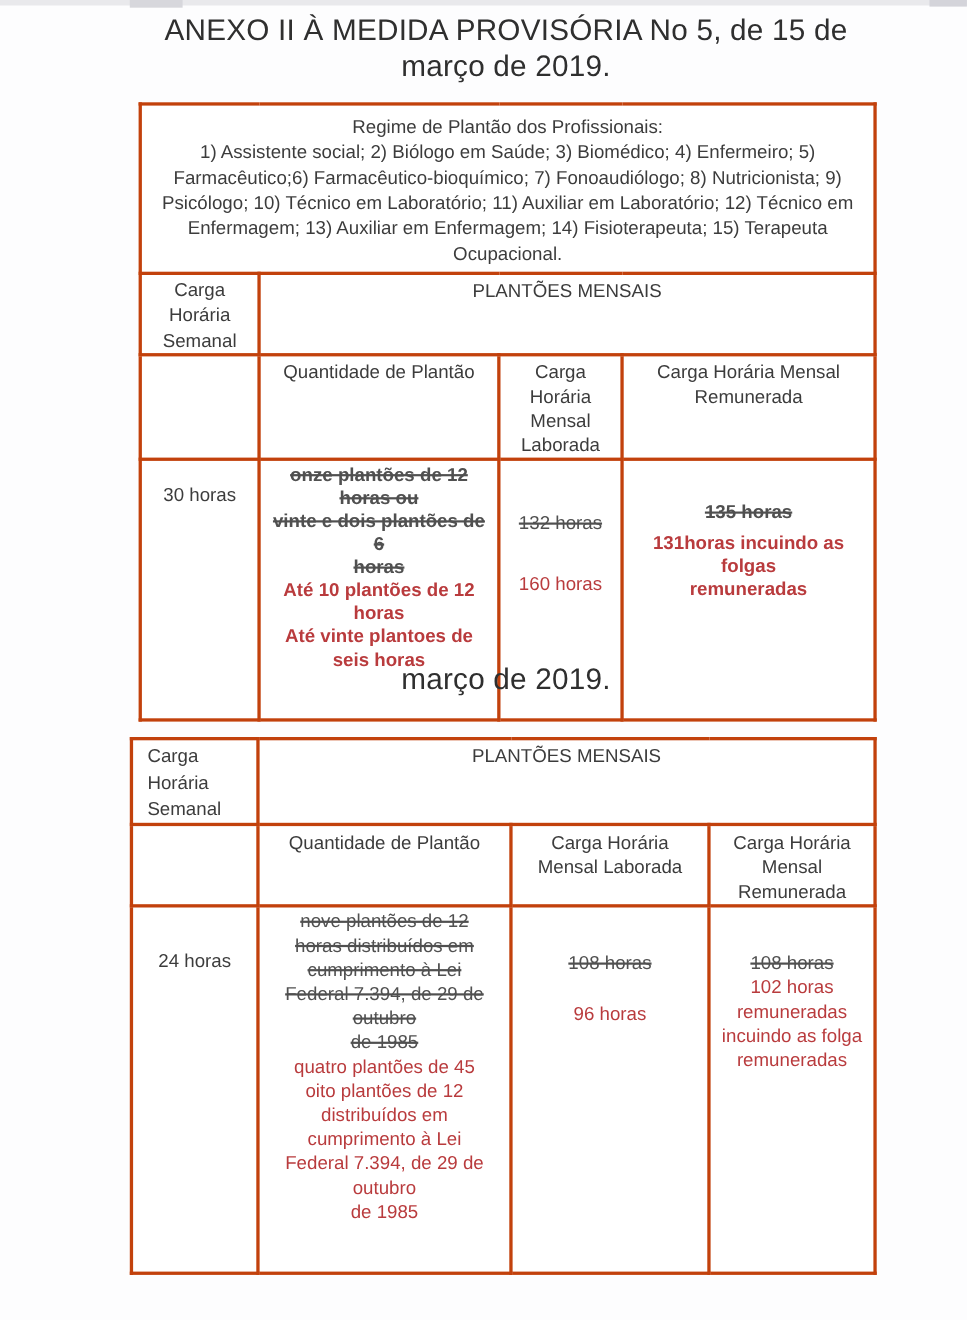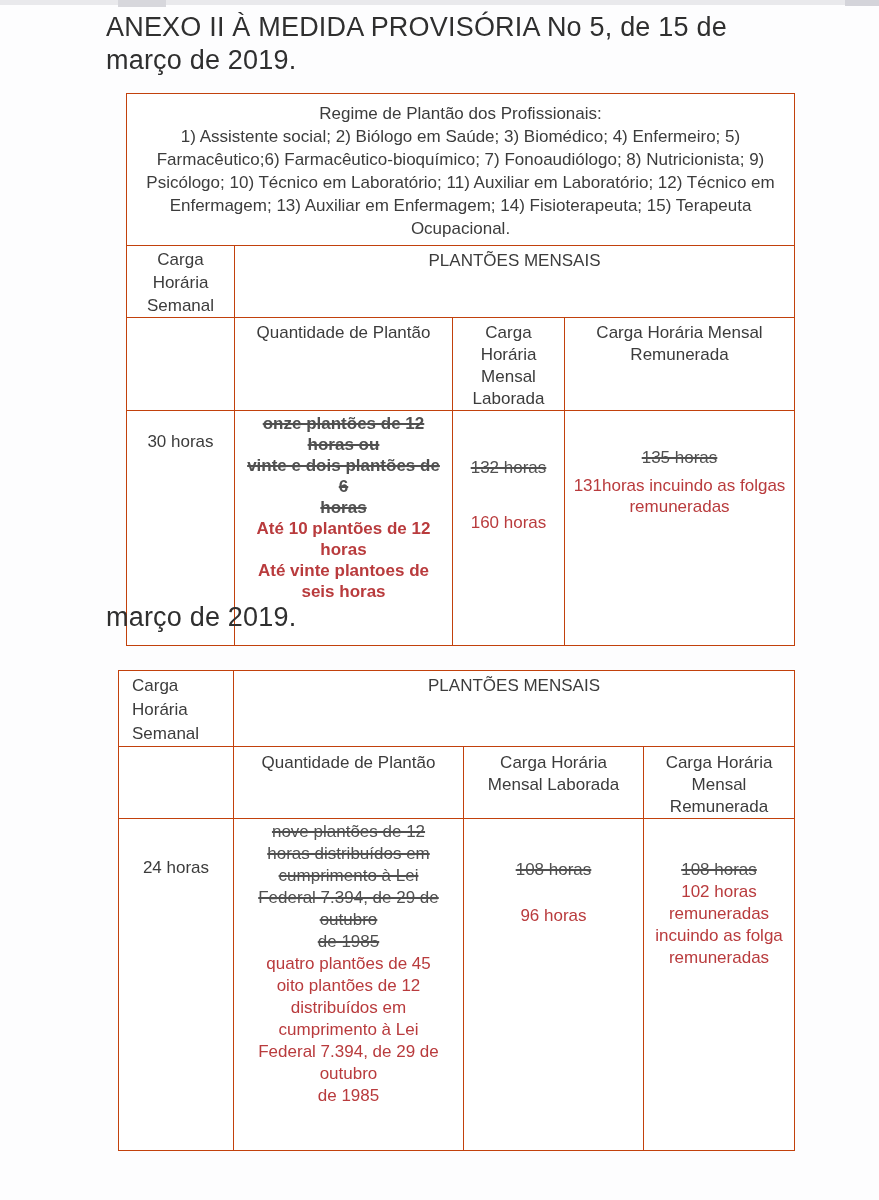--- a/index.html
+++ b/index.html
@@ -14,39 +14,40 @@
   }
   
   .scan-bar { position: absolute; top: 0; left: 0; width: 879px; height: 5px; background: #e9e9ec; }
   .scan-mark-left { position: absolute; top: 0; left: 118px; width: 48px; height: 7px; background: #d7d7dc; }
   .scan-mark-right { position: absolute; top: 0; left: 845px; width: 34px; height: 6px; background: #d4d4da; }
 
   .title {
     position: absolute;
     left: 106px;
     width: 708px;
+    text-align: center;
     font-size: 27px;
     line-height: 33px;
     color: #2f2f2f;
     letter-spacing: 0.2px;
   }
   #title-anexo2 { top: 11px; }
   #title-anexo3 { top: 601px; }
 
   table.doc-table {
     position: absolute;
     border-collapse: collapse;
     table-layout: fixed;
     background: #ffffff;
   }
   #table-anexo2 { left: 126px; top: 93px; width: 668px; }
   #table-anexo3 { left: 118px; top: 670px; width: 676px; }
 
   .doc-table td {
-    border: 1px solid #c2410c;
+    border: 3px solid #c2410c;
     vertical-align: top;
     text-align: center;
     font-size: 17px;
     line-height: 22px;
     padding: 0;
     overflow: hidden;
   }
   .ln { display: block; }
   .struck { text-decoration: line-through; text-decoration-thickness: 2px; color: #505050; }
   .red { color: #b93b3d; }
@@ -55,21 +56,21 @@
   #table-anexo2 .row-regime td   { height: 143px; padding-top: 8px; line-height: 23px; }
   #table-anexo2 .row-span td     { height: 66px; }
   #table-anexo2 .row-heads td    { height: 86px; padding-top: 4px; }
   #table-anexo2 .row-data td     { height: 188px; }
   #table-anexo2 .cell-weekly     { padding-top: 2px; line-height: 23px; }
   #table-anexo2 .cell-monthly    { padding-top: 4px; }
   #table-anexo2 .cell-hours      { padding-top: 20px; }
   #table-anexo2 .cell-qty        { padding-top: 2px; line-height: 21px; font-weight: bold; }
   #table-anexo2 .cell-worked     { padding-top: 46px; }
   #table-anexo2 .cell-worked .new-val { margin-top: 33px; }
-  #table-anexo2 .cell-paid       { padding-top: 36px; line-height: 21px; }
+  #table-anexo2 .cell-paid       { padding-top: 36px; line-height: 21px; font-weight: bold; }
   #table-anexo2 .cell-paid .first-new { margin-top: 7px; }
 
   
   #table-anexo3 .row-regime td   { height: 40px; padding-top: 9px; }
   #table-anexo3 .row-span td     { height: 66px; }
   #table-anexo3 .row-heads td    { height: 64px; padding-top: 5px; }
   #table-anexo3 .row-data td     { height: 291px; }
   #table-anexo3 .cell-weekly     { padding-top: 3px; line-height: 24px; text-align: left; padding-left: 13px; }
   #table-anexo3 .cell-monthly    { padding-top: 4px; }
   #table-anexo3 .cell-hours      { padding-top: 38px; }

